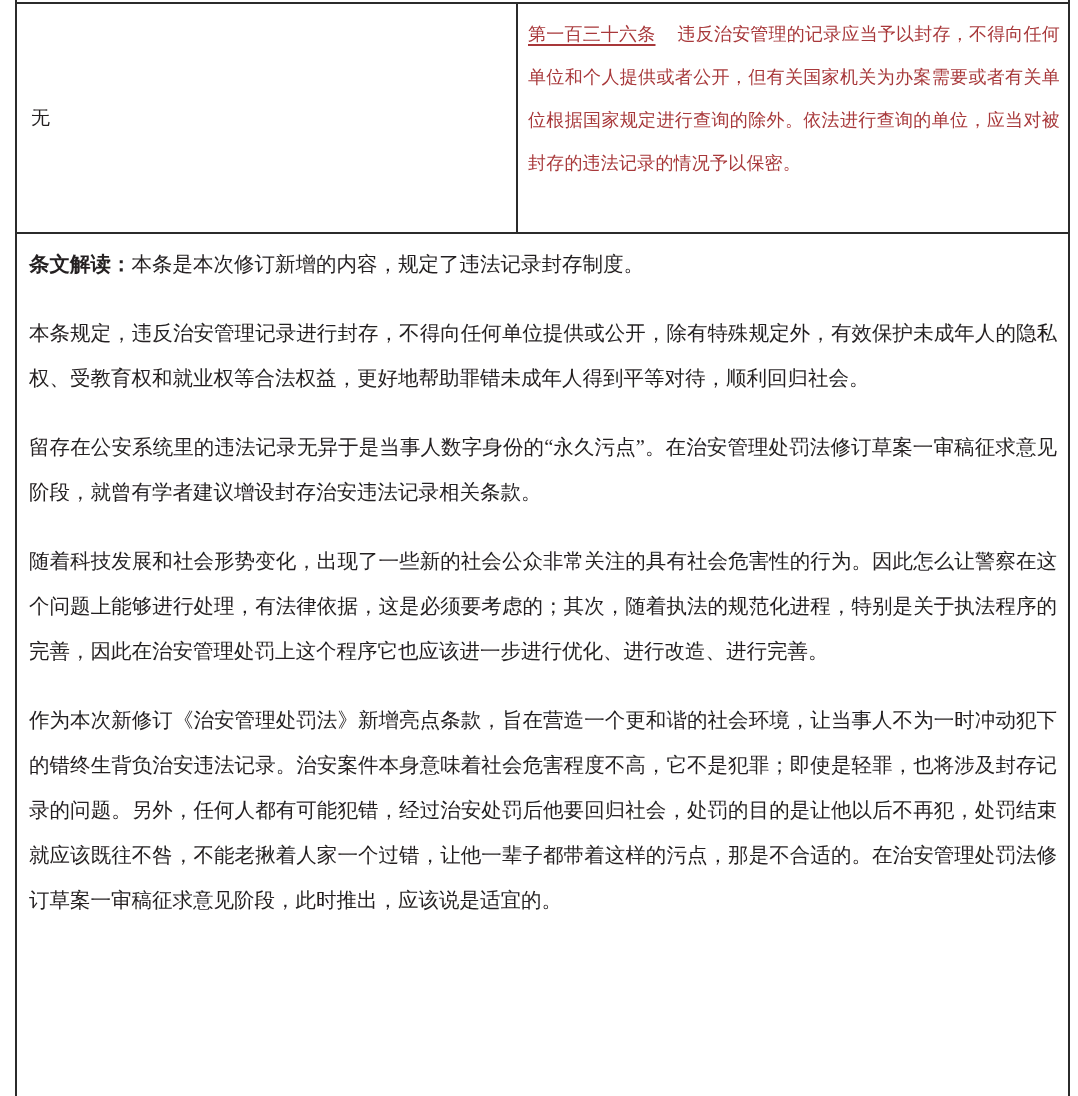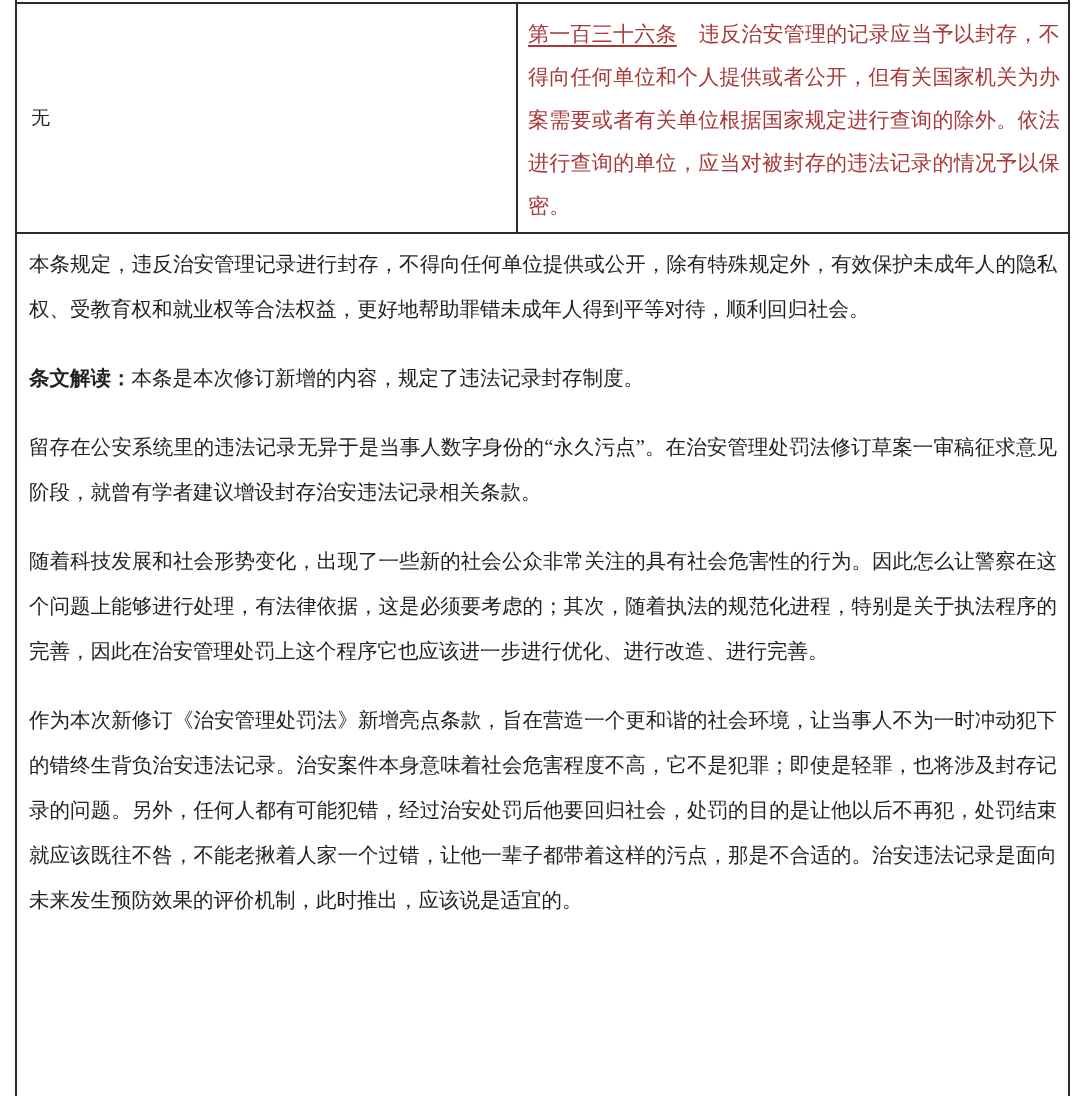--- a/index.html
+++ b/index.html
@@ -53,21 +53,21 @@
     color: #231f20;
     font-family: "Liberation Sans", "DejaVu Sans", sans-serif;
   }
   .cmp-cell-right {
     flex: 1;
     box-sizing: border-box;
     padding: 9px 10px 0 10px;
   }
   .law-text {
     color: #a8383a;
-    font-size: 21px;
+    font-size: 18px;
     line-height: 43px;
     letter-spacing: 0.2px;
     text-align: justify;
     text-justify: inter-ideograph;
     font-family: "Liberation Serif", "DejaVu Serif", serif;
   }
   .law-article-no {
     text-decoration: underline;
     text-underline-offset: 4px;
     text-decoration-thickness: 2px;
@@ -107,20 +107,20 @@
   <div class="cmp-cell-right">
     <div class="law-text">
       <span class="law-article-no">第一百三十六条</span><span class="law-gap"></span><span>违反治安管理的记录应当予以封存，不得向任何单位和个人提供或者公开，但有关国家机关为办案需要或者有关单位根据国家规定进行查询的除外。依法进行查询的单位，应当对被封存的违法记录的情况予以保密。</span>
     </div>
   </div>
 
 </div>
 
 <div class="commentary">
 
+  <p><span class="lead-label">条文解读：</span><span>本条是本次修订新增的内容，规定了违法记录封存制度。</span></p>
+
   <p>本条规定，违反治安管理记录进行封存，不得向任何单位提供或公开，除有特殊规定外，有效保护未成年人的隐私权、受教育权和就业权等合法权益，更好地帮助罪错未成年人得到平等对待，顺利回归社会。</p>
-
-  <p><span class="lead-label">条文解读：</span><span>本条是本次修订新增的内容，规定了违法记录封存制度。</span></p>
   <p>留存在公安系统里的违法记录无异于是当事人数字身份的“永久污点”。在治安管理处罚法修订草案一审稿征求意见阶段，就曾有学者建议增设封存治安违法记录相关条款。</p>
   <p>随着科技发展和社会形势变化，出现了一些新的社会公众非常关注的具有社会危害性的行为。因此怎么让警察在这个问题上能够进行处理，有法律依据，这是必须要考虑的；其次，随着执法的规范化进程，特别是关于执法程序的完善，因此在治安管理处罚上这个程序它也应该进一步进行优化、进行改造、进行完善。</p>
-  <p>作为本次新修订《治安管理处罚法》新增亮点条款，旨在营造一个更和谐的社会环境，让当事人不为一时冲动犯下的错终生背负治安违法记录。治安案件本身意味着社会危害程度不高，它不是犯罪；即使是轻罪，也将涉及封存记录的问题。另外，任何人都有可能犯错，经过治安处罚后他要回归社会，处罚的目的是让他以后不再犯，处罚结束就应该既往不咎，不能老揪着人家一个过错，让他一辈子都带着这样的污点，那是不合适的。治安违法记录是面向未来发生预防效果的评价机制，此时推出，应该说是适宜的。</p>
+  <p>作为本次新修订《治安管理处罚法》新增亮点条款，旨在营造一个更和谐的社会环境，让当事人不为一时冲动犯下的错终生背负治安违法记录。治安案件本身意味着社会危害程度不高，它不是犯罪；即使是轻罪，也将涉及封存记录的问题。另外，任何人都有可能犯错，经过治安处罚后他要回归社会，处罚的目的是让他以后不再犯，处罚结束就应该既往不咎，不能老揪着人家一个过错，让他一辈子都带着这样的污点，那是不合适的。在治安管理处罚法修订草案一审稿征求意见阶段，此时推出，应该说是适宜的。</p>
 
 </div>
 
 </body></html>

